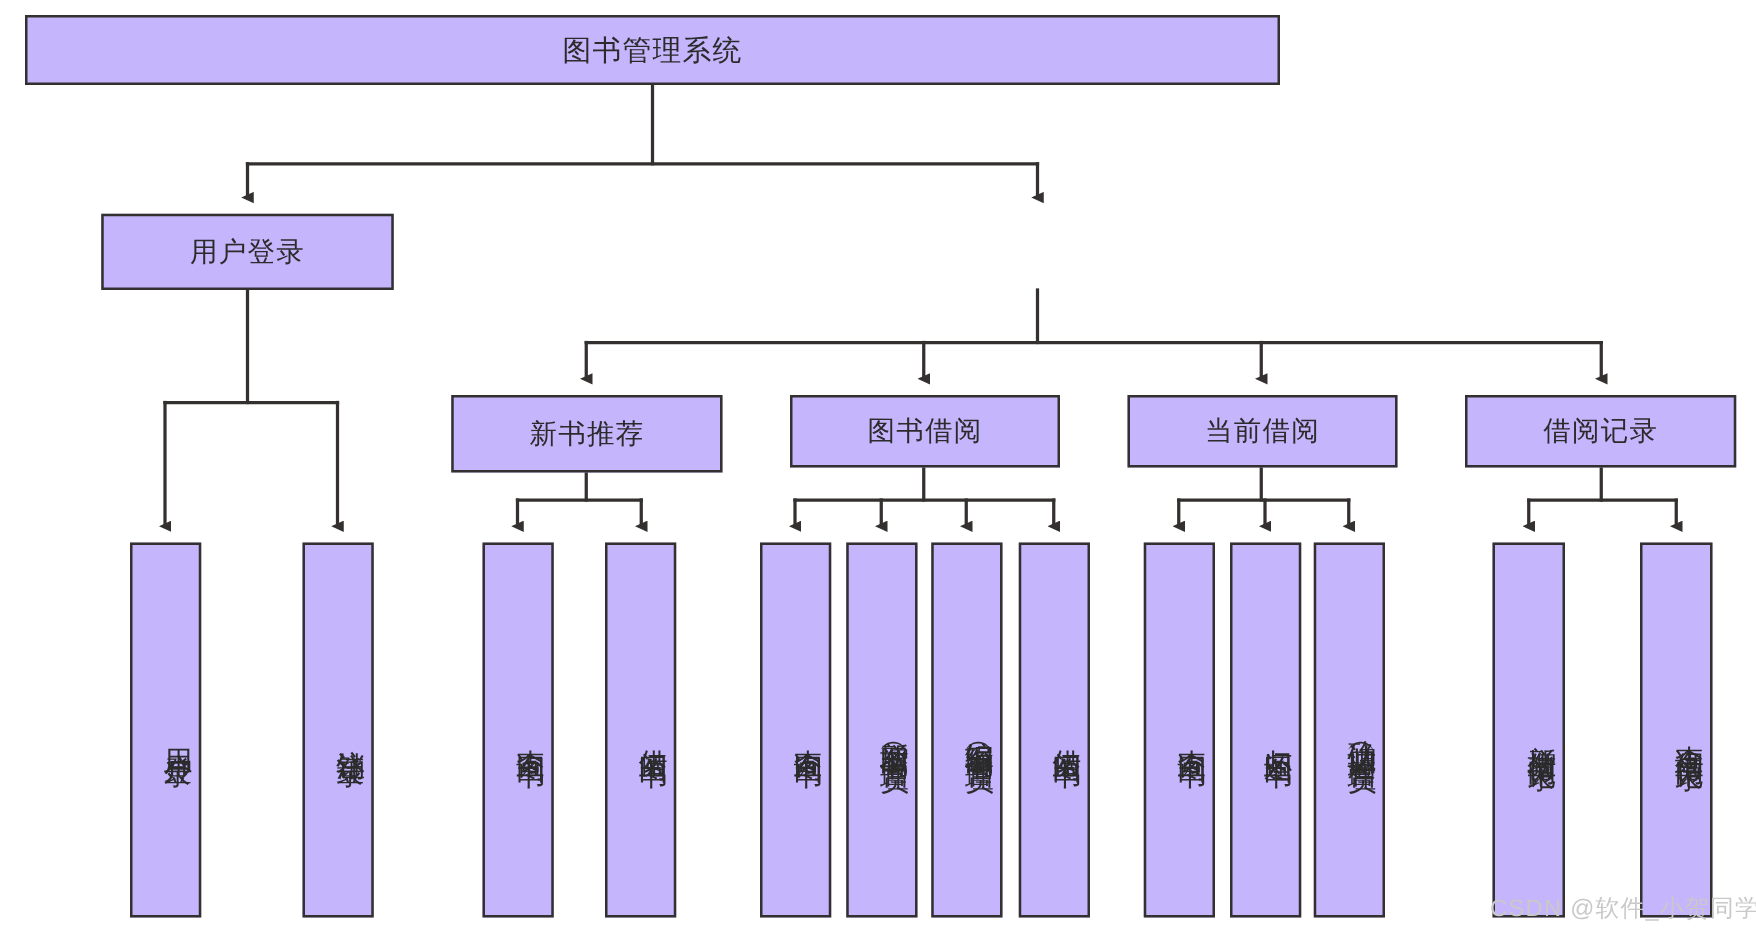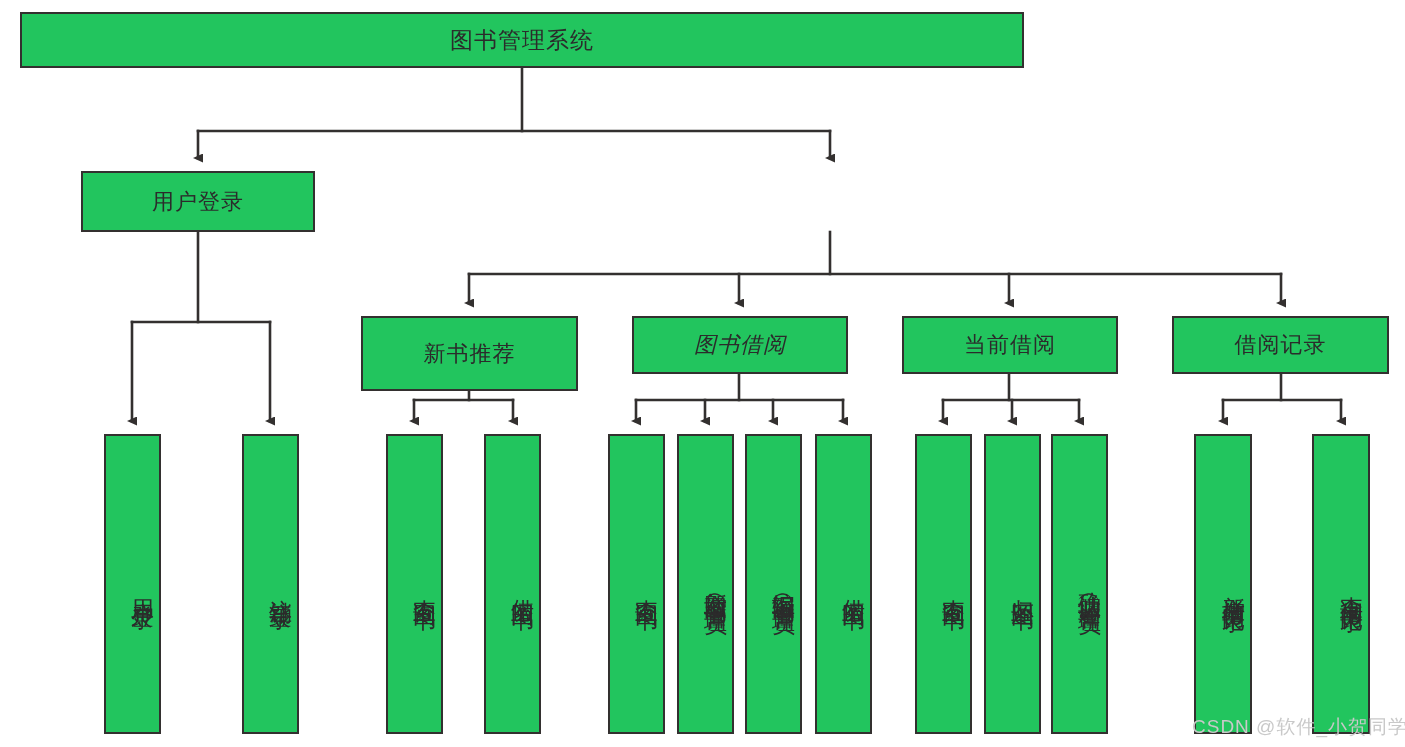--- a/index.html
+++ b/index.html
@@ -1,20 +1,20 @@
 <!DOCTYPE html>
 <html><head>
 <meta charset="utf-8">
 <style>
   html,body{margin:0;padding:0;background:#ffffff;}
   body{width:1405px;height:747px;overflow:hidden;
        font-family:"Liberation Sans","DejaVu Sans",sans-serif;}
   #diagram{position:relative;width:1405px;height:747px;background:#fff;}
   svg.links{position:absolute;left:0;top:0;width:1405px;height:747px;pointer-events:none;}
-  .node{position:absolute;box-sizing:border-box;background:#22c55e;
+  .node{position:absolute;box-sizing:border-box;background:#c4b5fd;
         border:2px solid #33302f;display:flex;align-items:center;
         justify-content:center;color:#2b2b2b;}
   .node.h{ 
         font-size:22px;letter-spacing:1px;}
   .node.v{ 
         writing-mode:vertical-rl;text-orientation:upright;
         font-size:23px;letter-spacing:3px;padding-top:6px;
         align-items:flex-start;justify-content:center;}
   .node.root{font-size:23px;}
   .watermark{position:absolute;color:#c9c9c9;font-size:19px;
@@ -72,22 +72,22 @@
       <path d="M1223,400 L1341,400"></path>
       <path d="M1223,400 L1223,421" marker-end="url(#arrow)"></path>
       <path d="M1341,400 L1341,421" marker-end="url(#arrow)"></path>
     </g>
   </svg>
 
   <div class="node h root" style="left:20px;top:12px;width:1004px;height:56px;">图书管理系统</div>
 
   <div class="node h" style="left:81px;top:171px;width:234px;height:61px;">用户登录</div>
 
-  <div class="node h" style="left:361px;top:316px;width:217px;height:75px;">新书推荐</div>
-  <div class="node h" style="left:632px;top:316px;width:216px;height:58px;font-style:italic;">图书借阅</div>
+  <div class="node h" style="left:361px;top:316px;width:217px;height:62px;">新书推荐</div>
+  <div class="node h" style="left:632px;top:316px;width:216px;height:58px;">图书借阅</div>
   <div class="node h" style="left:902px;top:316px;width:216px;height:58px;">当前借阅</div>
   <div class="node h" style="left:1172px;top:316px;width:217px;height:58px;">借阅记录</div>
 
   <div class="node v" style="left:104px;top:434px;width:57px;height:300px;">用户登录</div>
   <div class="node v" style="left:242px;top:434px;width:57px;height:300px;">注销登录</div>
 
   <div class="node v" style="left:386px;top:434px;width:57px;height:300px;">查询图书</div>
   <div class="node v" style="left:484px;top:434px;width:57px;height:300px;">借阅图书</div>
 
   <div class="node v" style="left:608px;top:434px;width:57px;height:300px;">查询图书</div>

